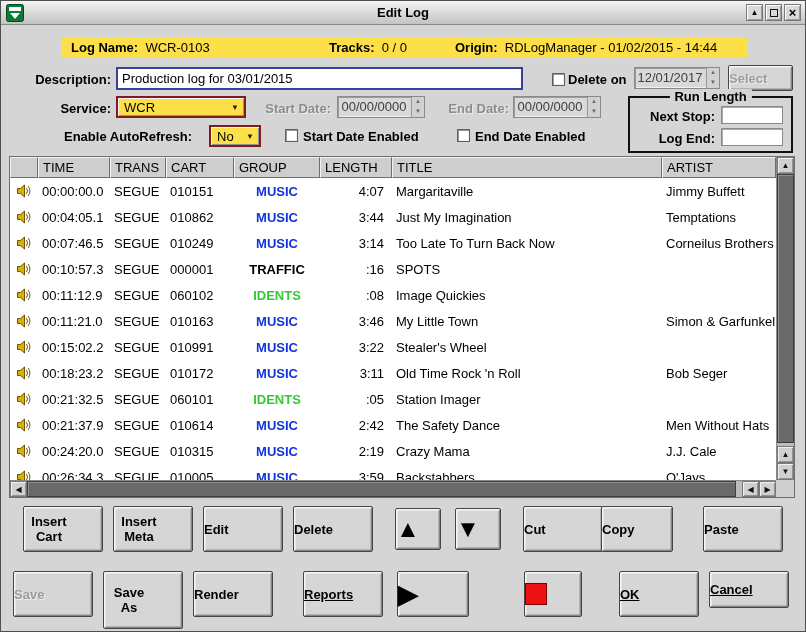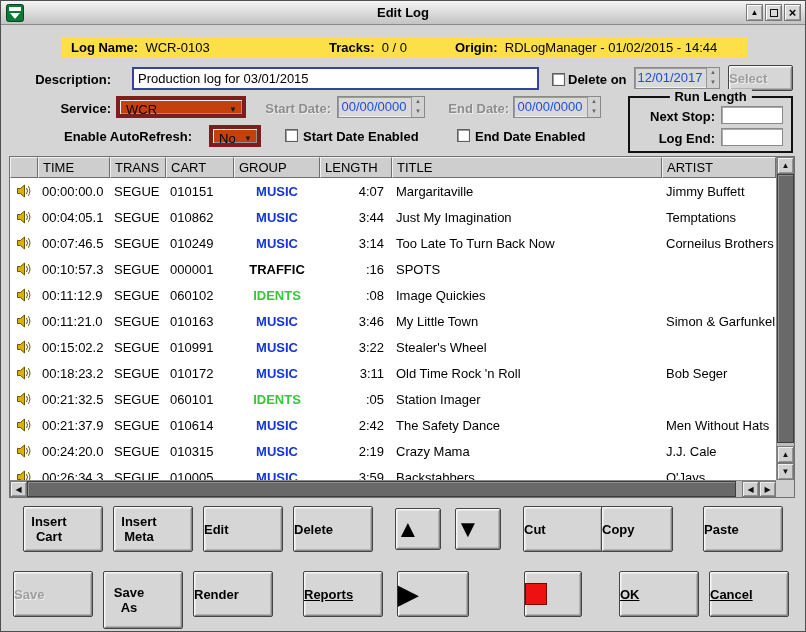--- a/index.html
+++ b/index.html
@@ -25,27 +25,27 @@
   .hs-item { position:absolute; top:0; line-height:21px; white-space:nowrap; }
   .hs-item b { font-weight:bold; }
   
   .flabel { position:absolute; font-weight:bold; text-align:right; line-height:16px; white-space:nowrap; }
   .flabel.la { text-align:left; }
   .flabel.disabled, .disabled-text { color:#8d8d8d; text-shadow:1px 1px 0 #eee; }
   .text-input { position:absolute; background:#fff; border:2px solid #35429e; padding:0 4px;
     font:13px "Liberation Sans", sans-serif; color:#000; }
   .checkbox { position:absolute; width:13px; height:13px; background:#fff; border:1px solid #5f5f5f;
     box-shadow: inset 1px 1px 0 #9a9a9a, inset -1px -1px 0 #efefef; }
-  .combo { position:absolute; background:#c2410c; border:4px solid #7f1d1d;
+  .combo { position:absolute; background:#fde047; border:2px solid #7f1d1d;
     box-shadow: inset 1px 1px 0 #f5f5f5, inset -1px -1px 0 #929292; }
   .combo-text { position:absolute; left:6px; top:0; line-height:20px; }
   .combo-arrow { position:absolute; right:5px; top:0; line-height:20px; font-size:8px; color:#1a1a1a; }
   .spinbox { position:absolute; background:#d9d9d9; border:1px solid #8a8a8a;
     box-shadow: inset 1px 1px 0 #9a9a9a, inset -1px -1px 0 #f0f0f0; }
-  .spin-text { position:absolute; left:0; right:14px; top:0; bottom:0; text-align:center; line-height:20px; color:#1d4ed8; }
+  .spin-text { position:absolute; left:0; right:14px; top:0; bottom:0; text-align:center; line-height:20px; color:#404040; }
   .spin-btns { position:absolute; right:0; top:0; bottom:0; width:13px; border-left:1px solid #999;
     display:flex; flex-direction:column; background:#d2d2d2; }
   .spin-btn { flex:1; font-size:6px; line-height:9px; text-align:center; color:#666; }
   .groupbox { position:absolute; border:2px solid #111; }
   .gtitle { position:absolute; top:-9px; left:50%; transform:translateX(-50%); background:#d5d5d5;
     padding:0 5px; font-weight:bold; white-space:nowrap; }
   .mini-field { position:absolute; background:#fff; border:1px solid #8a8a8a;
     box-shadow: inset 1px 1px 0 #aaa; line-height:16px; padding:0 3px; }
   
   .table { position:absolute; left:8px; top:155px; width:786px; height:342px;
@@ -114,21 +114,21 @@
       <b>Tracks:</b>&nbsp;
       <span>0 / 0</span>
     </span>
     <span class="hs-item" style="left:394px">
       <b>Origin:</b>&nbsp;
       <span>RDLogManager - 01/02/2015 - 14:44</span>
     </span>
   </div>
 
   <div class="flabel" style="left:0;top:71px;width:110px">Description:</div>
-  <input class="text-input" style="left: 115px; top: 66px; width: 407px; height: 23px; margin-left: 16px;" value="Production log for 03/01/2015">
+  <input class="text-input" style="left: 115px; top: 66px; width: 407px; height: 23px;" value="Production log for 03/01/2015">
   <span class="checkbox" style="left:551px;top:72px"></span>
   <div class="flabel la" style="left:567px;top:71px">Delete on</div>
   <div class="spinbox" style="left:633px;top:66px;width:86px;height:22px">
     <span class="spin-text">12/01/2017</span>
     <span class="spin-btns">
       <span class="spin-btn">▲</span>
       <span class="spin-btn">▼</span>
     </span>
   </div>
   <div class="push disabled" style="left:727px;top:64px;width:65px;height:26px">
@@ -450,17 +450,17 @@
   </div>
   <div class="push" style="left:396px;top:570px;width:72px;height:46px">
     <span class="play-tri">▶</span>
   </div>
   <div class="push" style="left:523px;top:570px;width:58px;height:46px">
     <span class="stop-square" style="background: rgb(238, 17, 17);"></span>
   </div>
   <div class="push" style="left:618px;top:570px;width:80px;height:46px">
     <span class="u">OK</span>
   </div>
-  <div class="push" style="left:708px;top:570px;width:80px;height:46px">
+  <div class="push" style="left:708px;top:570px;width:80px;height:37px">
     <span class="u">Cancel</span>
   </div>
 
 </div>
 
 </body></html>

